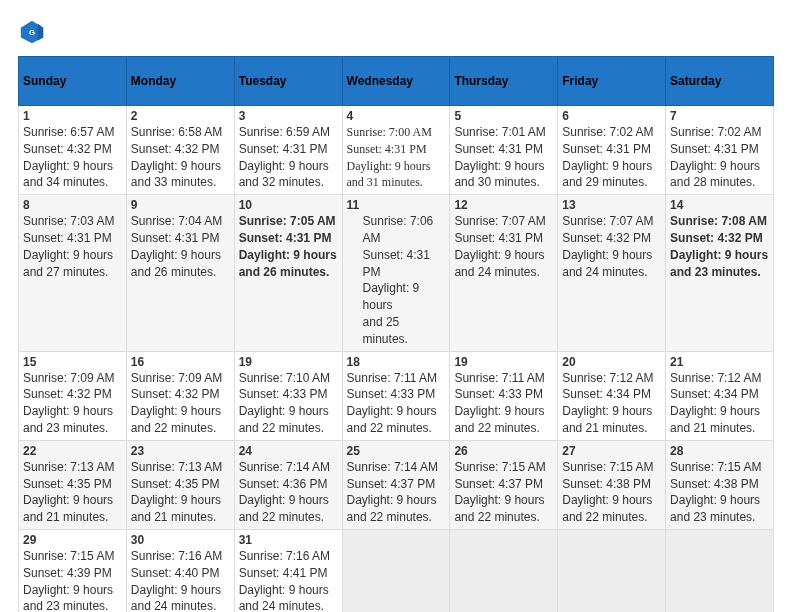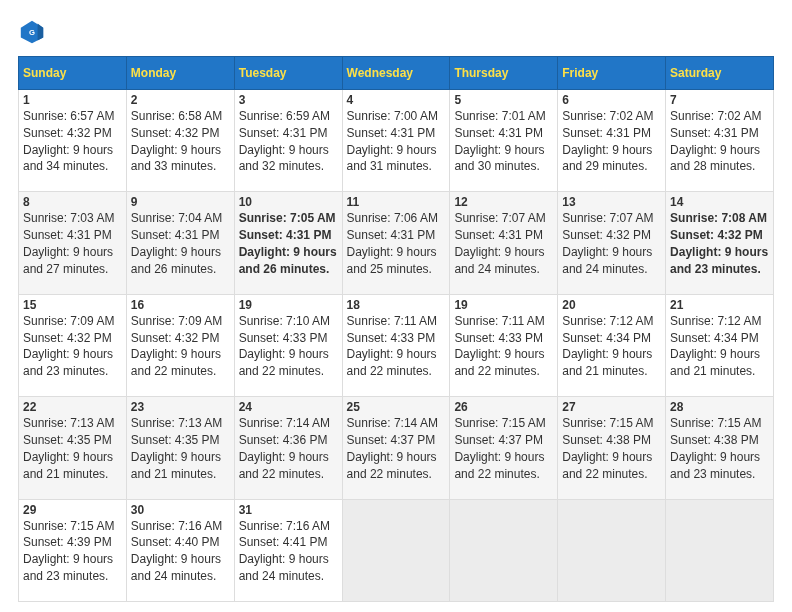--- a/index.html
+++ b/index.html
@@ -62,24 +62,24 @@
     }
     .calendar {
       flex: 1;
       border: 1px solid #ccc;
       border-collapse: collapse;
       width: 100%;
       table-layout: fixed;
     }
     .calendar th {
       background: #2176c7;
-      color: #fde047;
+      color: #000000;
       font-size: 12px;
       font-weight: bold;
-      padding: 9px 4px;
+      padding: 17px 4px;
       text-align: left;
       border: 1px solid #1a5fa0;
     }
     .calendar td {
       vertical-align: top;
       padding: 3px 4px;
       border: 1px solid #ddd;
       font-size: 9.5px;
       color: #333;
       height: 80px;
@@ -155,21 +155,21 @@
           </td>
           <td>
             <span class="day-num">3</span>
             <div class="cell-text" style="white-space: pre-line;">Sunrise: 6:59 AM
 Sunset: 4:31 PM
 Daylight: 9 hours
 and 32 minutes.</div>
           </td>
           <td>
             <span class="day-num">4</span>
-            <div class="cell-text" style="white-space: pre-line;">Sunrise: 7:00 AM
+            <div class="cell-text" style="white-space: pre-line; font-family: Liberation Serif, serif;">Sunrise: 7:00 AM
 Sunset: 4:31 PM
 Daylight: 9 hours
 and 31 minutes.</div>
           </td>
           <td>
             <span class="day-num">5</span>
             <div class="cell-text" style="white-space: pre-line;">Sunrise: 7:01 AM
 Sunset: 4:31 PM
 Daylight: 9 hours
 and 30 minutes.</div>
@@ -206,21 +206,21 @@
           </td>
           <td>
             <span class="day-num">10</span>
             <div class="cell-text" style="white-space: pre-line; font-weight: bold;">Sunrise: 7:05 AM
 Sunset: 4:31 PM
 Daylight: 9 hours
 and 26 minutes.</div>
           </td>
           <td>
             <span class="day-num">11</span>
-            <div class="cell-text" style="white-space: pre-line;">Sunrise: 7:06 AM
+            <div class="cell-text" style="white-space: pre-line; margin-left: 16px;">Sunrise: 7:06 AM
 Sunset: 4:31 PM
 Daylight: 9 hours
 and 25 minutes.</div>
           </td>
           <td>
             <span class="day-num">12</span>
             <div class="cell-text" style="white-space: pre-line;">Sunrise: 7:07 AM
 Sunset: 4:31 PM
 Daylight: 9 hours
 and 24 minutes.</div>

